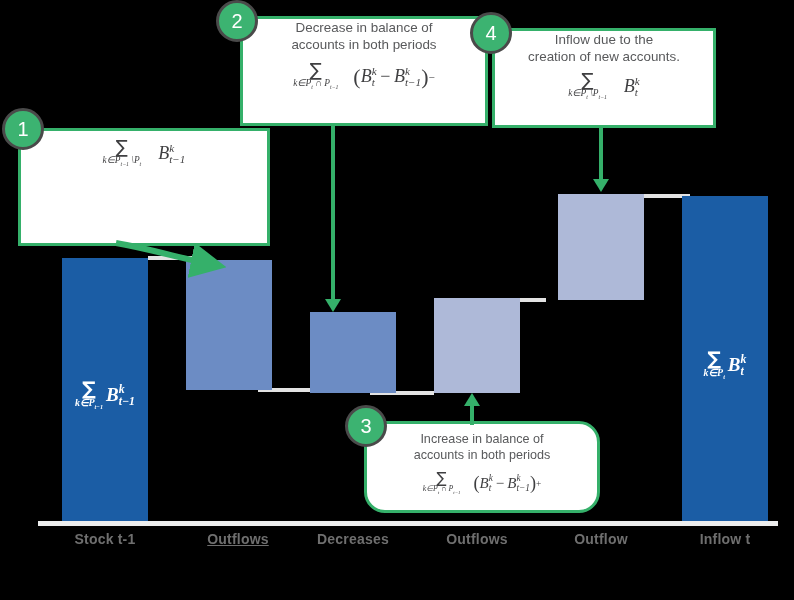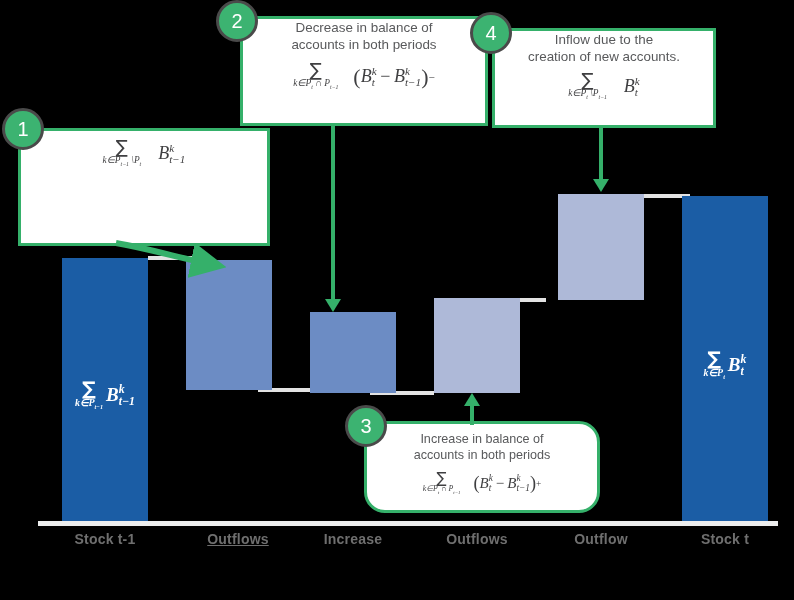--- a/index.html
+++ b/index.html
@@ -231,24 +231,24 @@
               <span>t</span>
             </span>
         </span>
       </div>
     </div>
 
     <div class="axis-line"></div>
 
     <div class="tick-label" style="left:45px; width:120px;">Stock t-1</div>
     <div class="tick-label" style="left:178px; width:120px;text-decoration:underline;">Outflows</div>
-    <div class="tick-label" style="left:293px; width:120px;">Increase</div>
+    <div class="tick-label" style="left:293px; width:120px;">Decreases</div>
     <div class="tick-label" style="left:417px; width:120px;">Outflows</div>
     <div class="tick-label" style="left:541px; width:120px;">Outflow</div>
-    <div class="tick-label" style="left:665px; width:120px;">Stock t</div>
+    <div class="tick-label" style="left:665px; width:120px;">Inflow t</div>
   </div>
 
   <div class="arrow-line" style="left:331px; top:125px; height:178px;"></div>
   <div class="arrow-head down" style="left:325px; top:299px;"></div>
 
   <div class="arrow-line" style="left:599px; top:126px; height:56px;"></div>
   <div class="arrow-head down" style="left:593px; top:179px;"></div>
 
   <div class="arrow-line" style="left:470px; top:405px; height:20px;"></div>
   <div class="arrow-head up" style="left:464px; top:393px;"></div>

